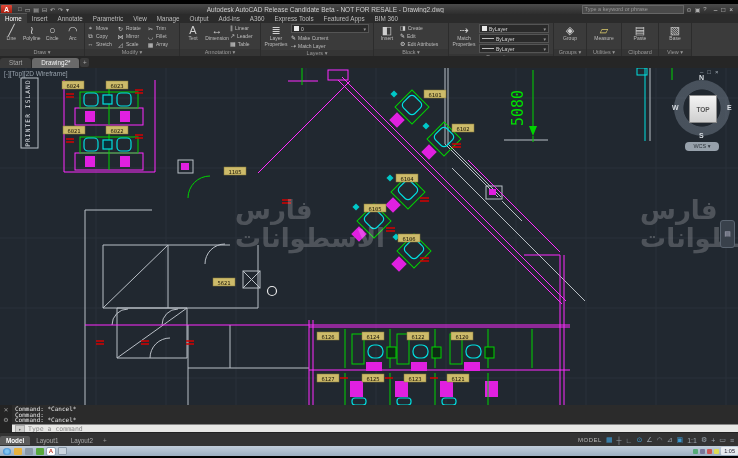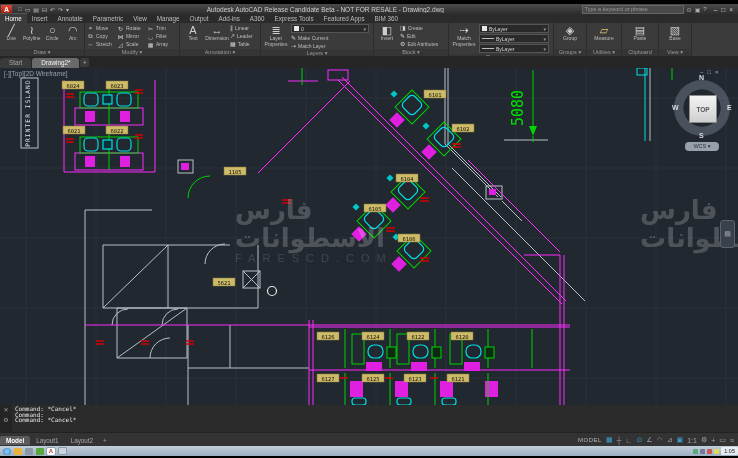--- a/index.html
+++ b/index.html
@@ -533,21 +533,20 @@
       </g>
 
       <text transform="rotate(-90 29.5 45)" x="29.5" y="45" fill="#dfe3e8" font-size="6.2" letter-spacing="1.1" text-anchor="middle" font-family="Liberation Sans, sans-serif">PRINTER ISLAND</text>
 
       <circle cx="272" cy="223" r="4.5" stroke="#e8e8e8" stroke-width="1.2" fill="none"></circle>
     </svg>
 
     
     <div class="abs wm" style="left:235px;top:128px;width:200px;">
       <div class="ar">فارس الاسطوانات</div>
-      <div class="lat">FARESCD.COM</div>
     </div>
     <div class="abs wm" style="left:640px;top:128px;width:200px;">
       <div class="ar">فارس الاسطوانات</div>
     </div>
 
     
     <div class="abs vplabel">[-][Top][2D Wireframe]</div>
 
     
     <div class="abs doc-btns">
@@ -574,20 +573,24 @@
   <div class="abs cmd">
     <div class="cmd-gutter">
       <span>✕</span>
       <span>⚙</span>
     </div>
     <div class="cmd-main">
       <div class="cmd-hist">
         <div>Command: *Cancel*</div>
         <div>Command:</div>
         <div>Command: *Cancel*</div>
+      </div>
+      <div class="cmd-input">
+        <span class="cmd-caret-icon">▸</span>
+        <span>Type a command</span>
       </div>
     </div>
   </div>
 
   <div class="abs statusbar">
     <span class="ltab active">Model</span>
     <span class="ltab">Layout1</span>
     <span class="ltab">Layout2</span>
     <span class="lplus">+</span>
     <div class="sb-right">

